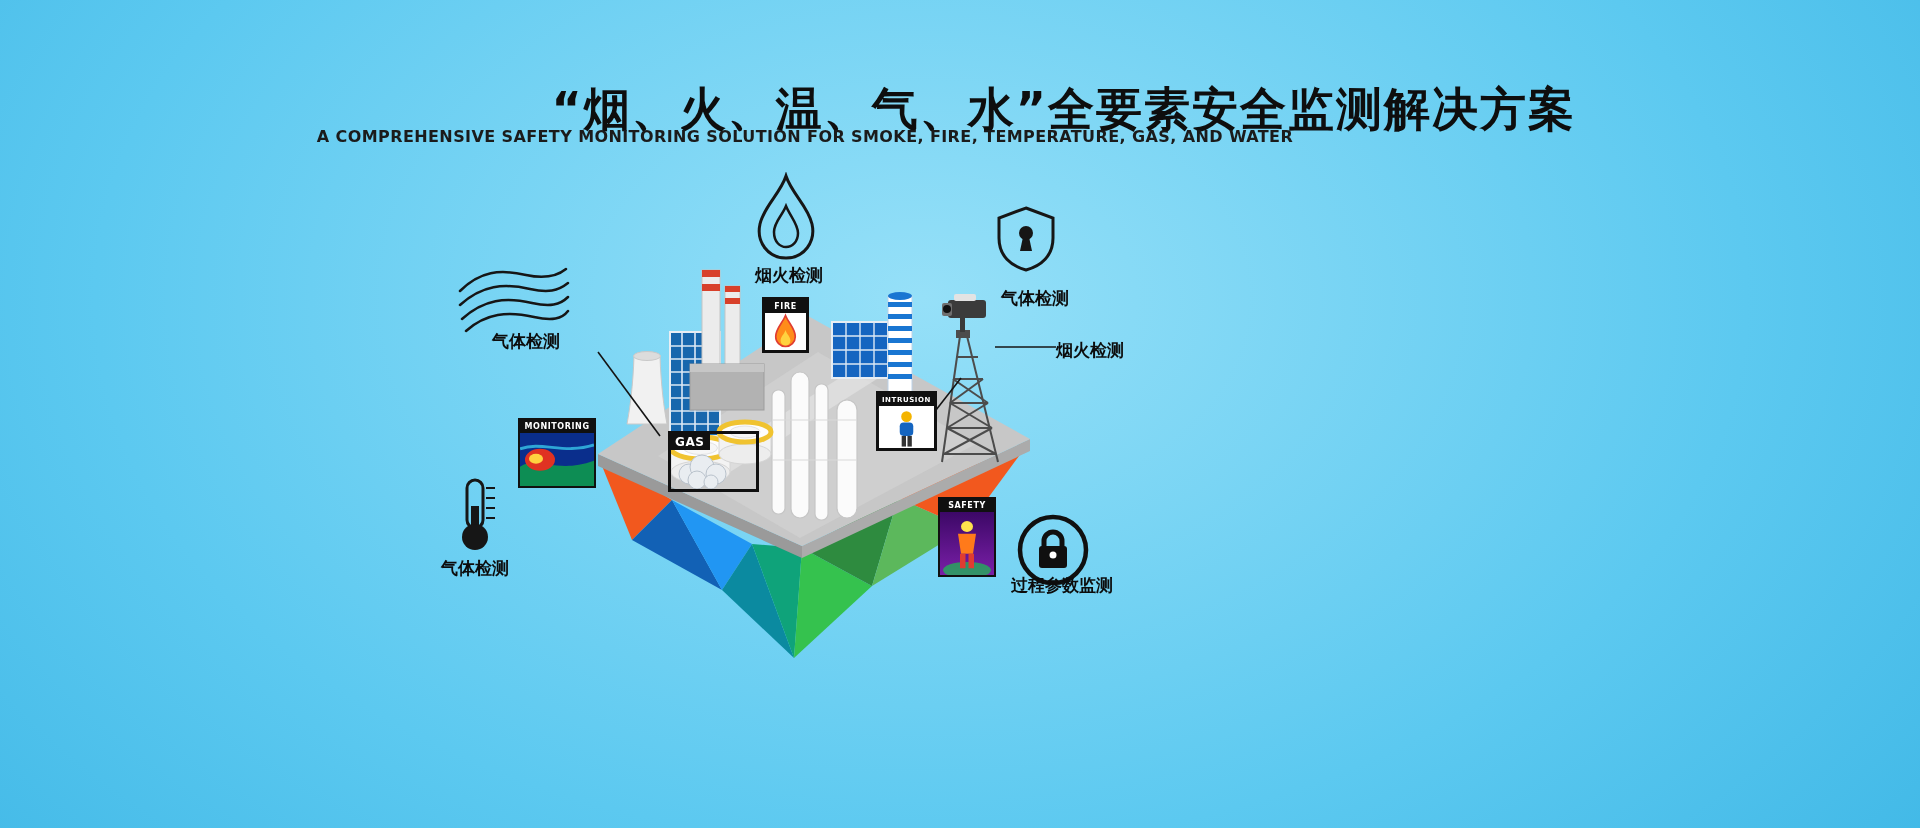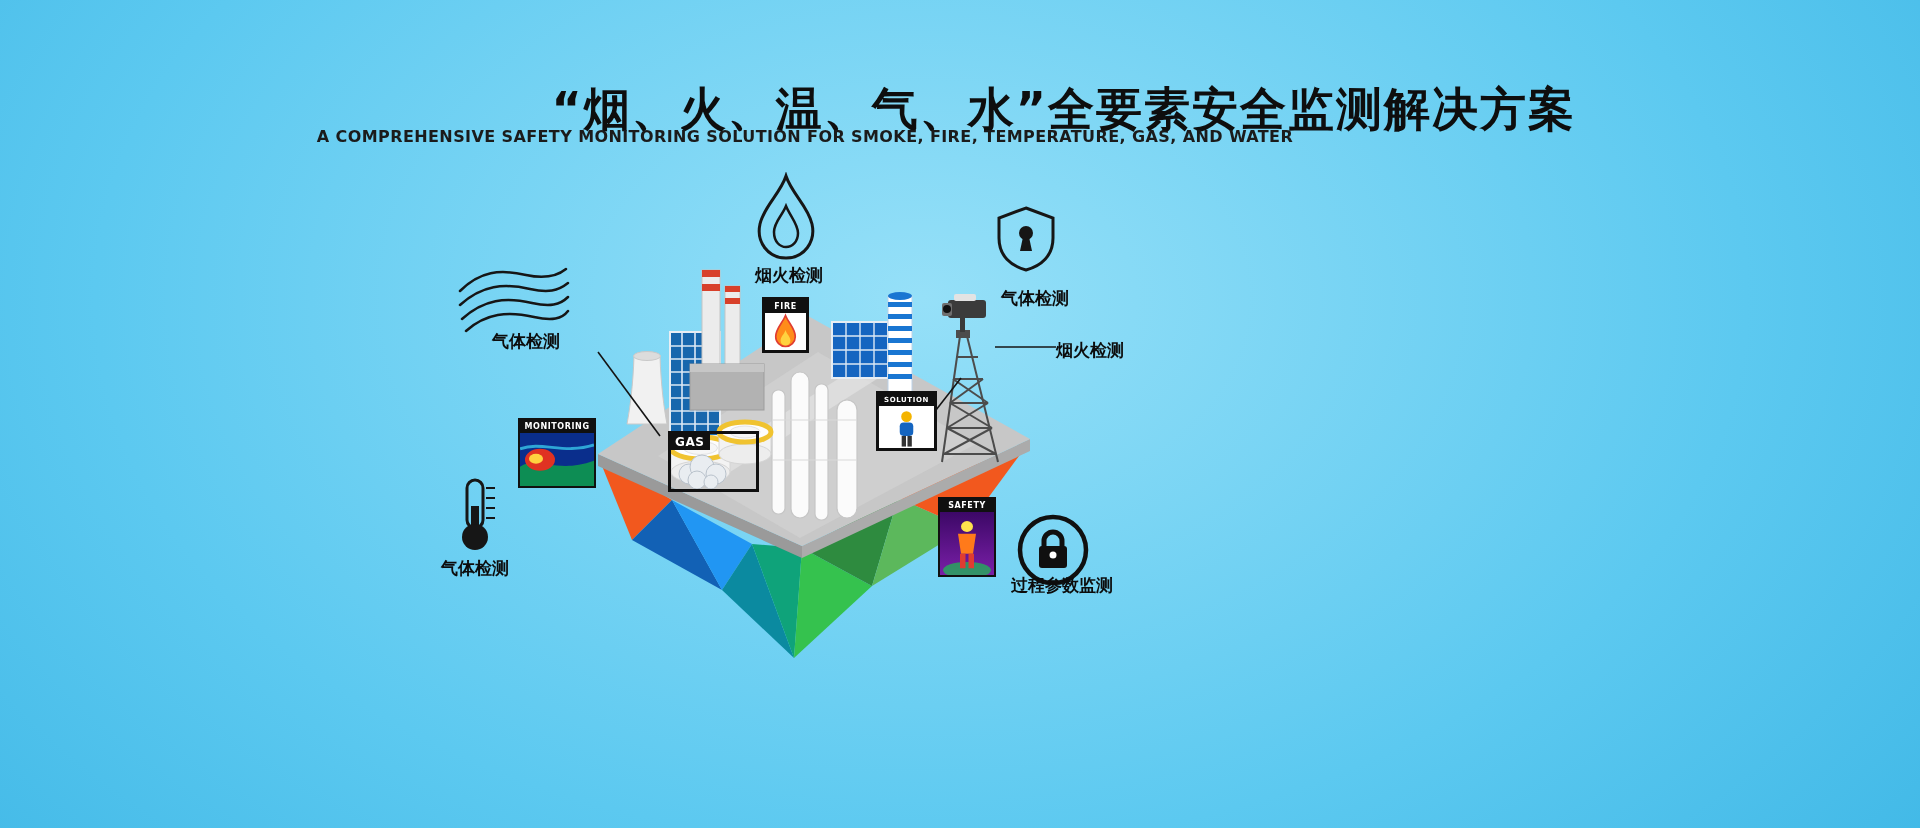--- a/index.html
+++ b/index.html
@@ -259,21 +259,21 @@
           <circle cx="31" cy="33" r="12"></circle>
           <circle cx="45" cy="40" r="10"></circle>
           <circle cx="26" cy="46" r="9"></circle>
           <circle cx="40" cy="48" r="7"></circle>
         </g>
       </svg>
     </div>
   </div>
 
   <div class="thumb" style="left:876px; top:391px; width:61px; height:60px;">
-    <div class="thumb-header" style="font-size:7px;">SOLUTION</div>
+    <div class="thumb-header" style="font-size:7px;">INTRUSION</div>
     <div class="thumb-body">
       <svg viewBox="0 0 54 44">
         <circle cx="27" cy="11" r="5.5" fill="#f4b400"></circle>
         <rect x="20" y="17" width="14" height="14" rx="4" fill="#1565c0"></rect>
         <rect x="22" y="31" width="4.5" height="11" fill="#333"></rect>
         <rect x="28" y="31" width="4.5" height="11" fill="#333"></rect>
       </svg>
     </div>
   </div>
 

